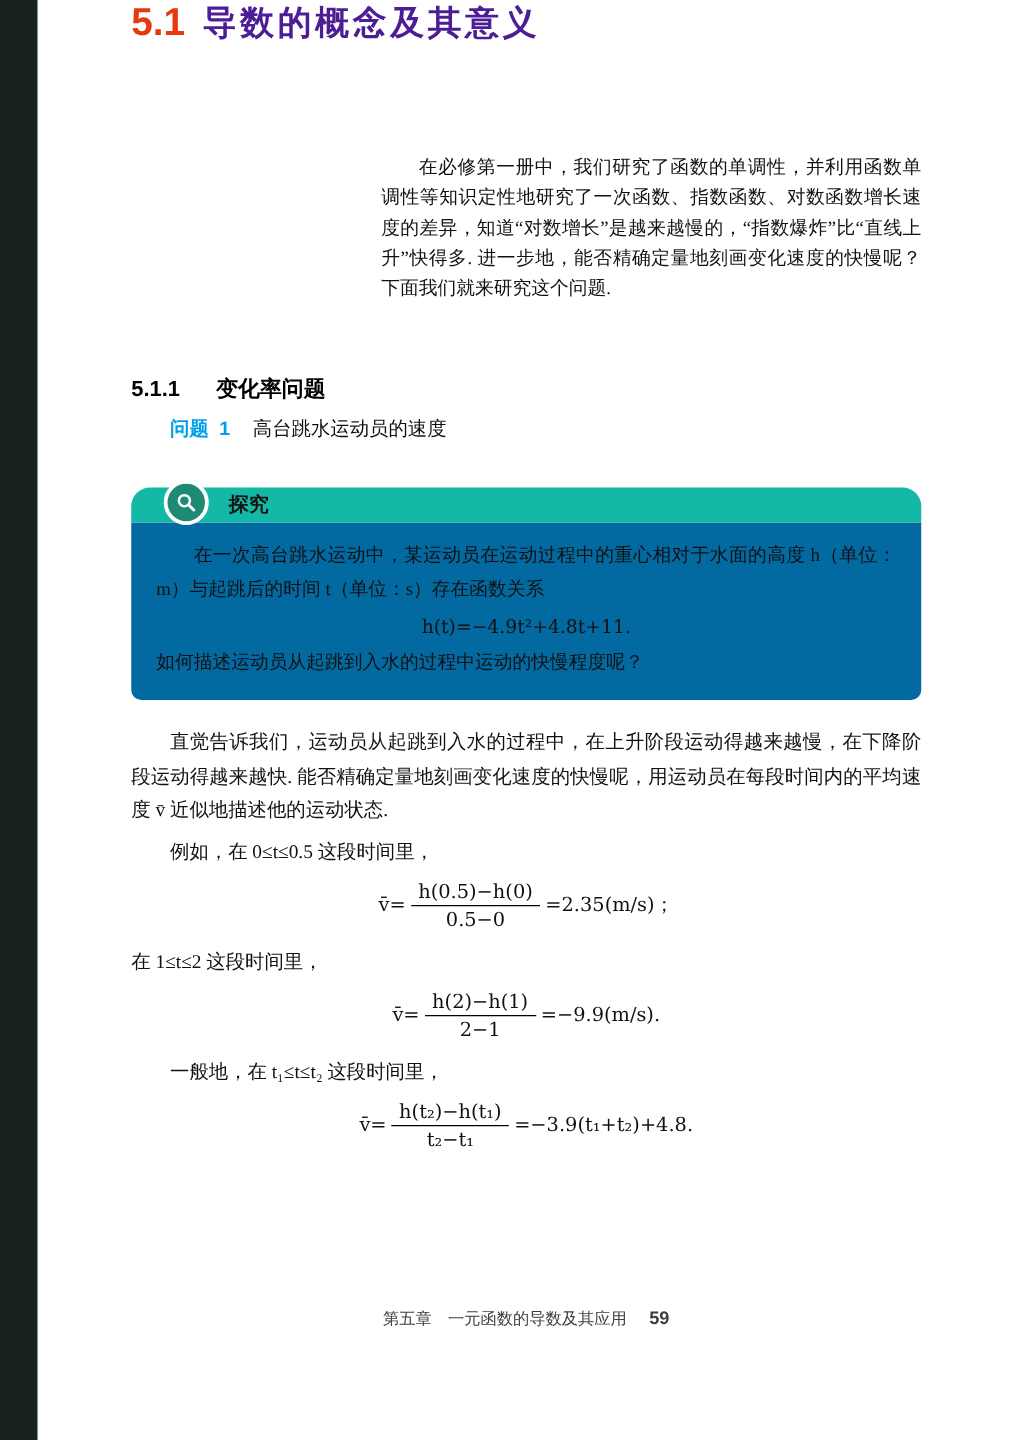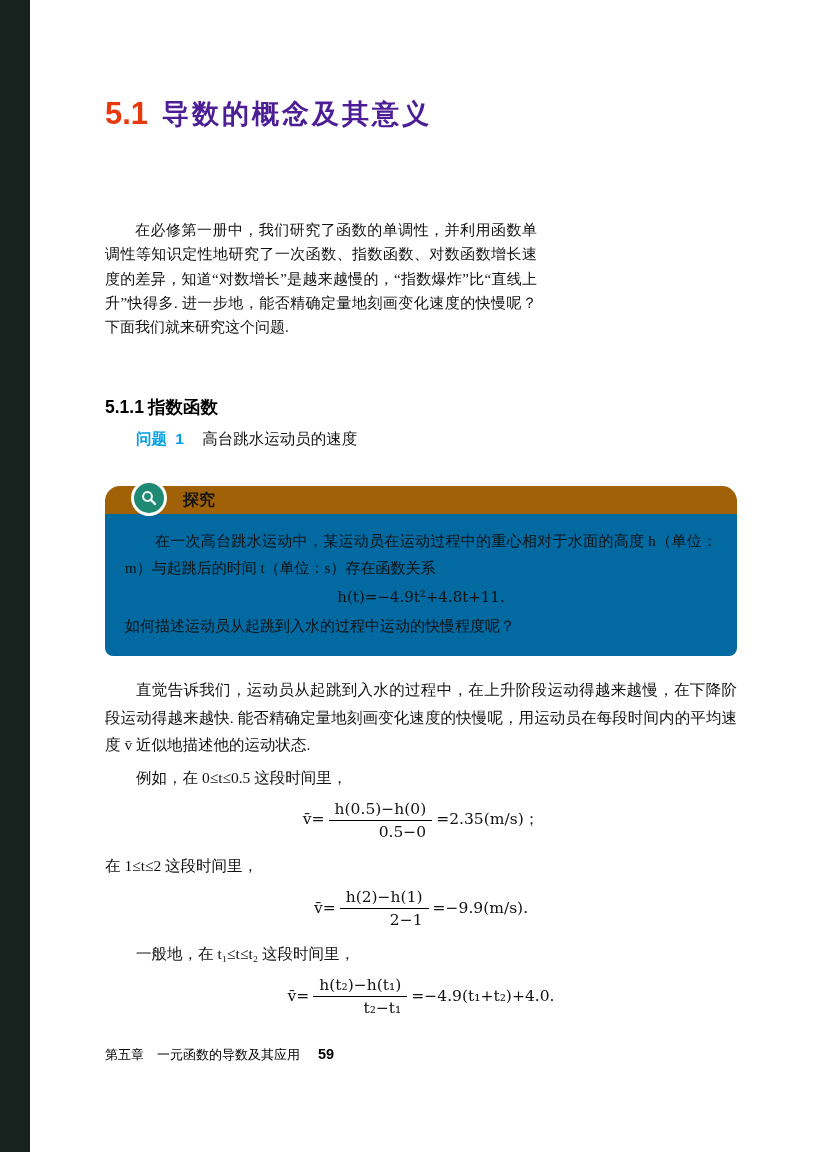--- a/index.html
+++ b/index.html
@@ -6,44 +6,44 @@
   .page {
     position:relative; width:824px; height:1152px; background:#ffffff;
     font-family:"Liberation Serif","DejaVu Serif",serif; color:#111;
     overflow:hidden;
   }
   .spine { position:absolute; left:0; top:0; width:30px; height:1152px; background:#17211d; }
 
   .content { position:absolute; left:105px; top:0; width:632px; }
 
   
-  .title-row { display:flex; align-items:flex-end; gap:14px; padding-top:96px; }
+  .title-row { display:flex; align-items:flex-end; gap:14px; }
   .sec-num { font-family:"Liberation Sans","DejaVu Sans",sans-serif; font-weight:bold; font-size:31px; color:#e8380d; }
   .sec-title { font-family:"Liberation Sans","DejaVu Sans",sans-serif; font-weight:bold; font-size:27px; color:#4c1d95; letter-spacing:3px; }
 
   
   .intro {
-    margin-top:86px; width:432px;
+    margin-top:86px; margin-left:200px; width:432px;
     font-size:15px; line-height:1.62; text-align:justify; text-indent:2em;
   }
 
   
-  .subsection { margin-top:56px; display:flex; gap:4px; align-items:baseline;
+  .subsection { margin-top:56px; display:flex; gap:29px; align-items:baseline;
     font-family:"Liberation Sans","DejaVu Sans",sans-serif; font-weight:bold; font-size:17.5px; color:#000; }
 
   
   .problem { margin-top:10px; padding-left:2em; font-size:15.5px;
     font-family:"Liberation Sans","DejaVu Sans",sans-serif; }
   .problem-label { color:#00a0e9; font-weight:bold; margin-right:4px; }
   .problem-num { color:#00a0e9; font-weight:bold; margin-right:14px; }
 
   
   .explore-box { position:relative; margin-top:36px; }
   .box-header {
-    position:relative; height:28px; background:#a16207;
+    position:relative; height:28px; background:#14b8a6;
     border-radius:15px 15px 0 0; display:flex; align-items:center;
   }
   .box-icon {
     position:absolute; left:26px; top:-6px; width:30px; height:30px;
     background:#1f8a74; border:3px solid #ffffff; border-radius:50%;
     display:flex; align-items:center; justify-content:center;
   }
   .box-header-label {
     margin-left:78px; font-family:"Liberation Sans","DejaVu Sans",sans-serif;
     font-weight:bold; font-size:16px; color:#151515;
@@ -60,30 +60,30 @@
   .para { font-size:15.5px; line-height:1.75; text-align:justify; }
   .indent { text-indent:2em; }
   .mt20 { margin-top:20px; }
   .mt6 { margin-top:6px; }
 
   
   .formula {
     text-align:center; margin:9px 0 11px 0;
     font-family:"DejaVu Serif","Liberation Serif",serif; font-size:15.5px;
   }
-  .frac { display:inline-block; vertical-align:middle; text-align:right; }
+  .frac { display:inline-block; vertical-align:middle; text-align:center; }
   .frac .num { display:block; border-bottom:1.2px solid #000; padding:0 6px 2px 6px; }
   .frac .den { display:block; padding:2px 6px 0 6px; }
   .f-lhs { margin-right:4px; }
   .f-rhs { margin-left:4px; }
 
   
   .footer {
-    position:absolute; left:105px; top:1046px; width:632px; text-align:left;
-    font-family:"Liberation Sans","DejaVu Sans",sans-serif; font-size:13px; color:#000000;
+    position:absolute; left:105px; top:1046px; width:632px; text-align:center;
+    font-family:"Liberation Sans","DejaVu Sans",sans-serif; font-size:13px; color:#404040;
   }
   .footer-page { font-weight:bold; font-size:14.5px; margin-left:18px; }
 </style>
 </head>
 <body>
 
 <div class="page">
 
   <div class="spine"></div>
 
@@ -91,21 +91,21 @@
 
     <div class="title-row">
       <span class="sec-num">5.1</span>
       <span class="sec-title">导数的概念及其意义</span>
     </div>
 
     <div class="intro">在必修第一册中，我们研究了函数的单调性，并利用函数单调性等知识定性地研究了一次函数、指数函数、对数函数增长速度的差异，知道“对数增长”是越来越慢的，“指数爆炸”比“直线上升”快得多. 进一步地，能否精确定量地刻画变化速度的快慢呢？下面我们就来研究这个问题.</div>
 
     <div class="subsection">
       <span>5.1.1</span>
-      <span>指数函数</span>
+      <span>变化率问题</span>
     </div>
 
     <div class="problem">
       <span class="problem-label">问题</span>
       <span class="problem-num">1</span>
       <span>高台跳水运动员的速度</span>
     </div>
 
     <div class="explore-box">
       <div class="box-header">
@@ -134,21 +134,21 @@
 
     <div class="para">在 1≤t≤2 这段时间里，</div>
 
     <div class="formula">
       <span class="f-lhs">v̄=</span><span class="frac"><span class="num">h(2)−h(1)</span><span class="den">2−1</span></span><span class="f-rhs">=−9.9(m/s).</span>
     </div>
 
     <div class="para indent">一般地，在 t₁≤t≤t₂ 这段时间里，</div>
 
     <div class="formula">
-      <span class="f-lhs">v̄=</span><span class="frac"><span class="num">h(t₂)−h(t₁)</span><span class="den">t₂−t₁</span></span><span class="f-rhs">=−4.9(t₁+t₂)+4.0.</span>
+      <span class="f-lhs">v̄=</span><span class="frac"><span class="num">h(t₂)−h(t₁)</span><span class="den">t₂−t₁</span></span><span class="f-rhs">=−3.9(t₁+t₂)+4.8.</span>
     </div>
 
   </div>
 
   <div class="footer">
     <span>第五章　一元函数的导数及其应用</span><span class="footer-page">59</span>
   </div>
 
 </div>
 

